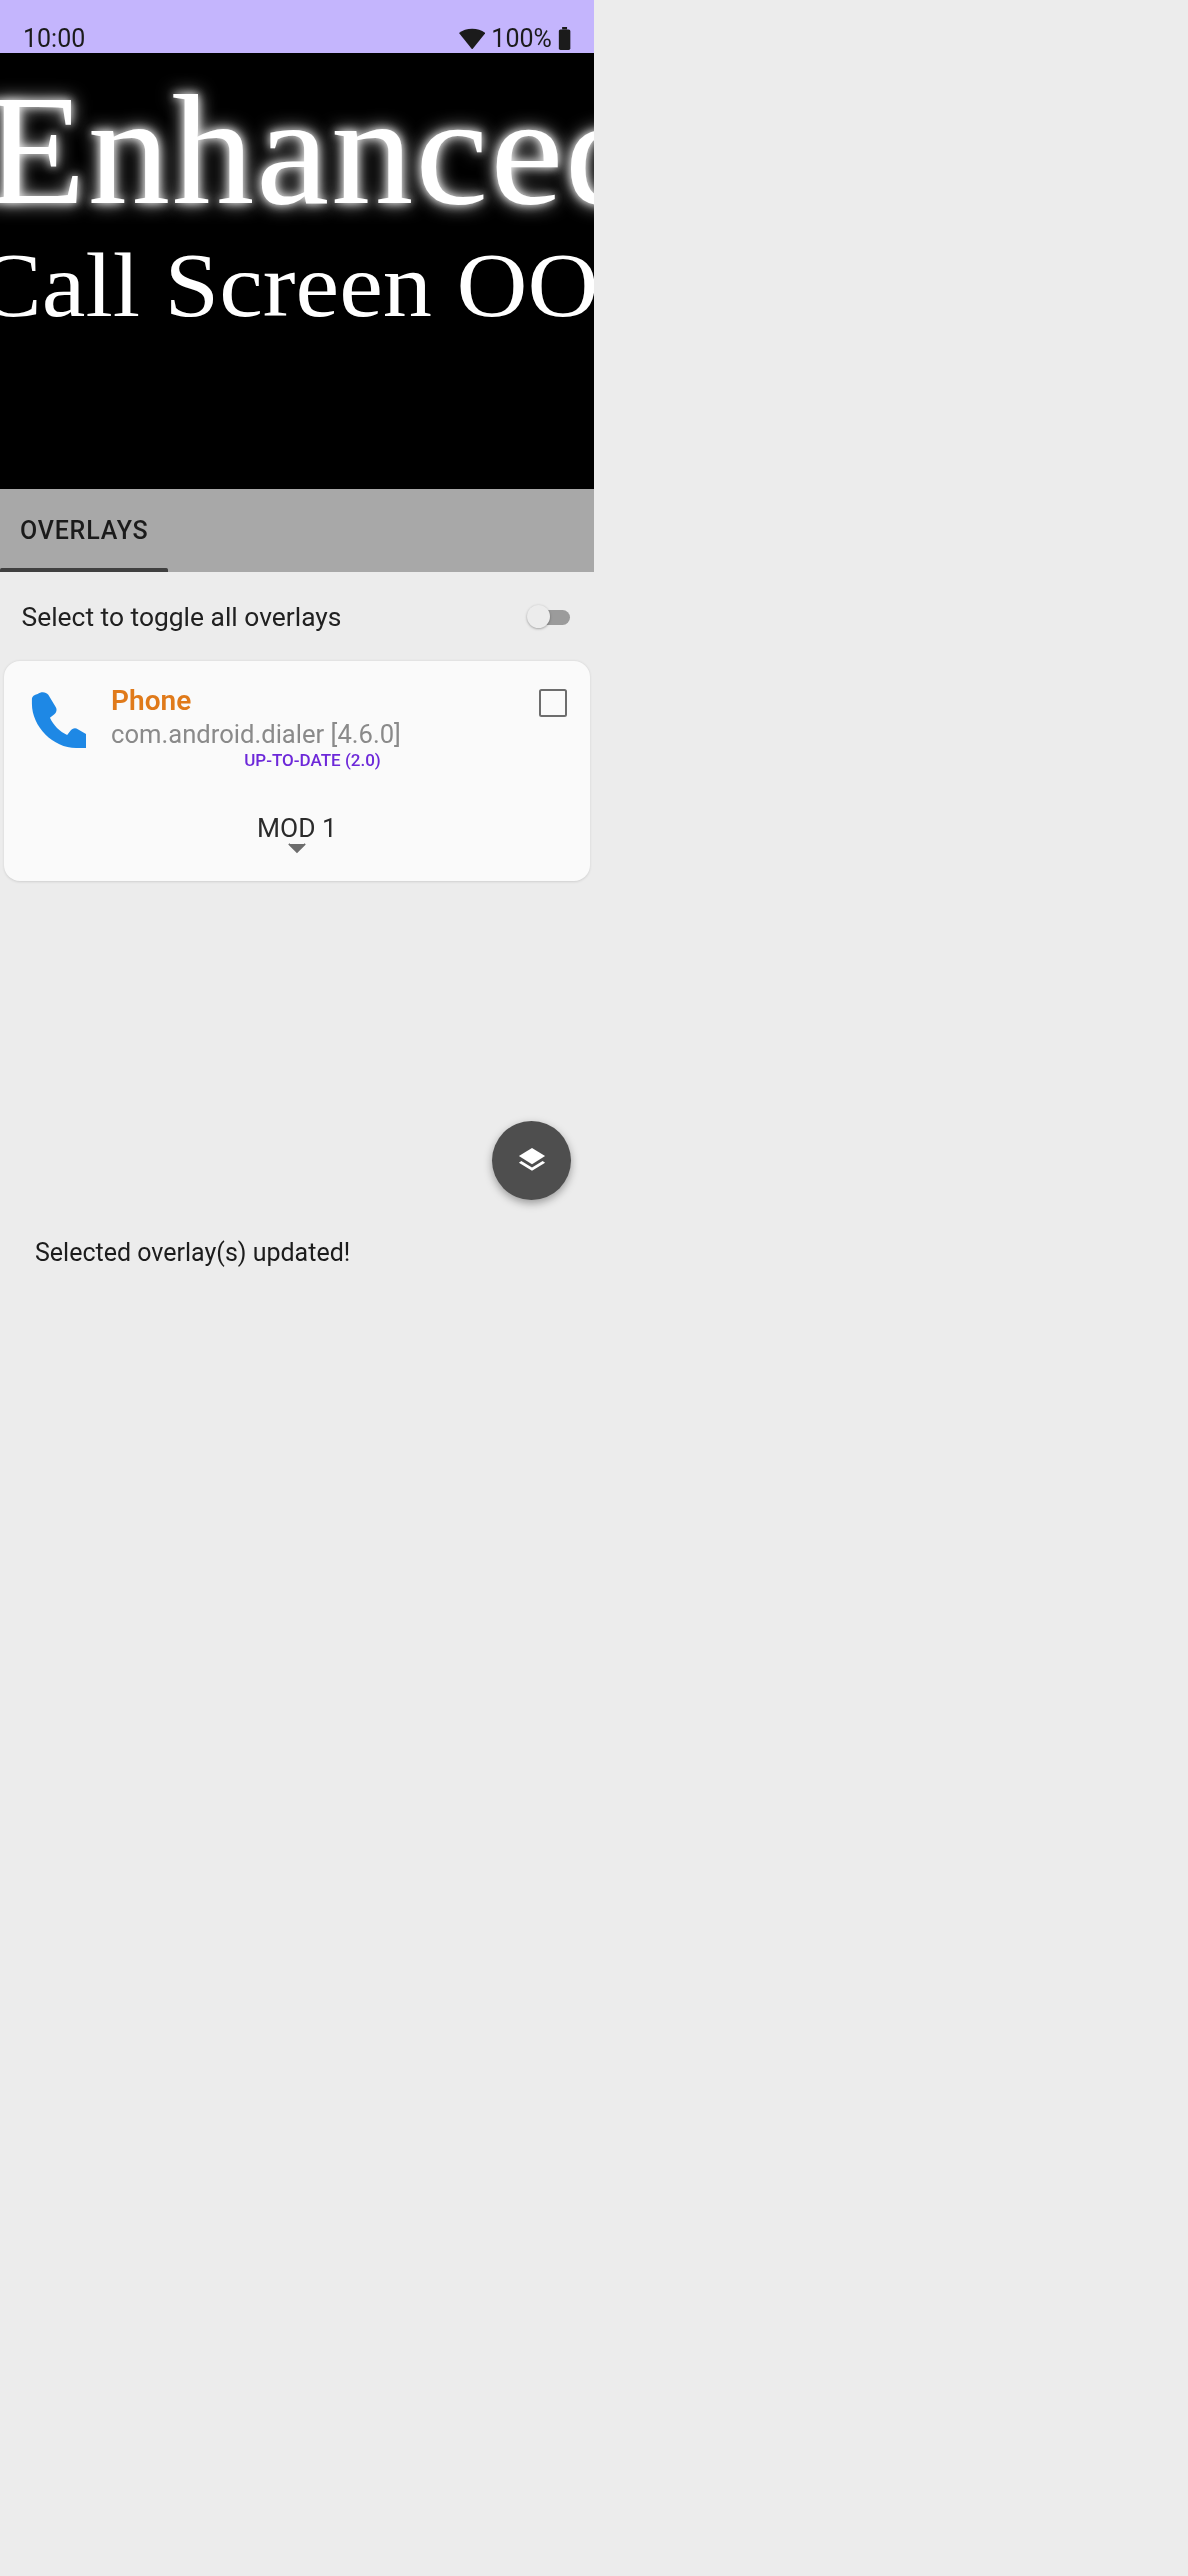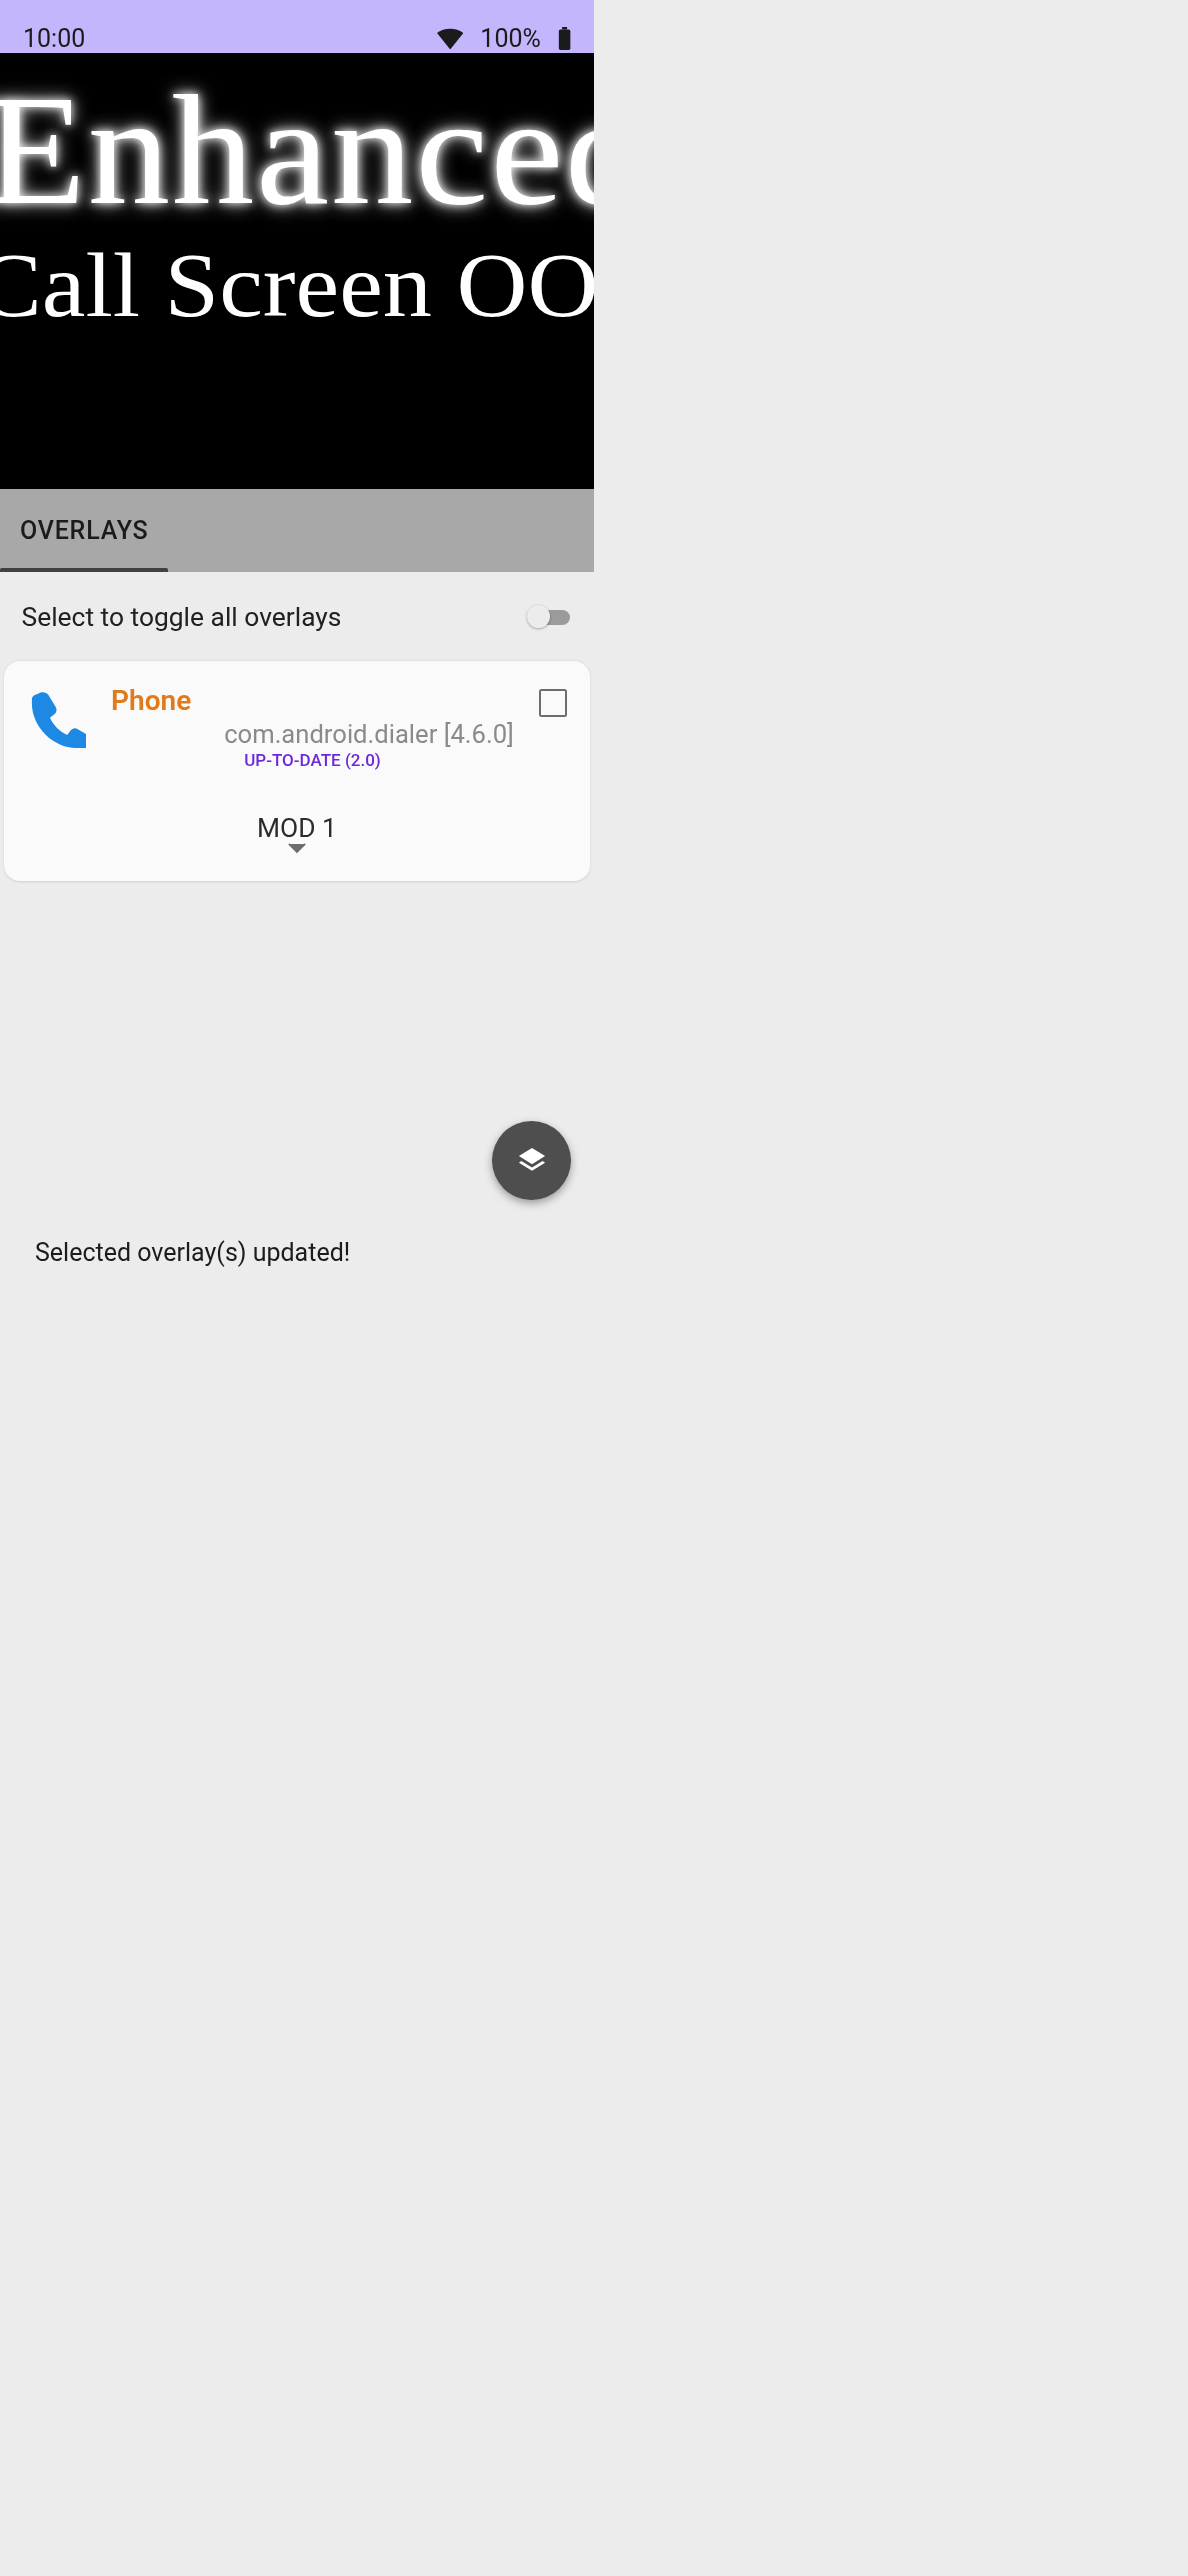--- a/index.html
+++ b/index.html
@@ -19,21 +19,21 @@
     display: flex;
     align-items: flex-end;
     justify-content: space-between;
     padding: 0 23px;
     font-size: 25px;
     color: #1b1b1b;
   }
   .status-right {
     display: flex;
     align-items: center;
-    gap: 17px;
+    gap: 6px;
   }
   .wifi-icon, .batt-icon { display: inline-block; }
   .wifi-icon svg, .batt-icon svg { display: block; }
 
   
   .hero {
     height: 436px;
     background: #000;
     position: relative;
     overflow: hidden;
@@ -154,21 +154,20 @@
   .app-name {
     font-size: 28px;
     font-weight: 600;
     color: #e07a1a;
     margin-bottom: 1.7px;
   }
   .pkg {
     font-size: 25.6px;
     color: #8a8a8a;
     margin-bottom: 1.7px;
-    text-align: right;
   }
   .status-line {
     font-size: 17px;
     font-weight: 500;
     color: #6d28d9;
     text-align: center;
   }
   .checkbox {
     width: 28px; height: 28px;
     border: 2.5px solid #6d6d6d;

